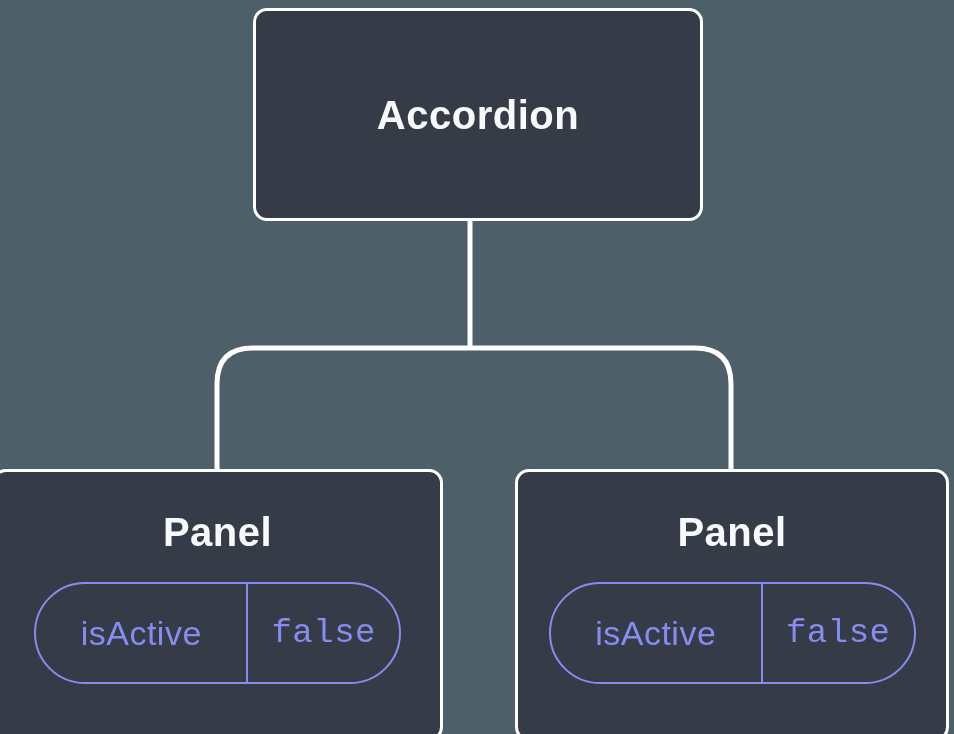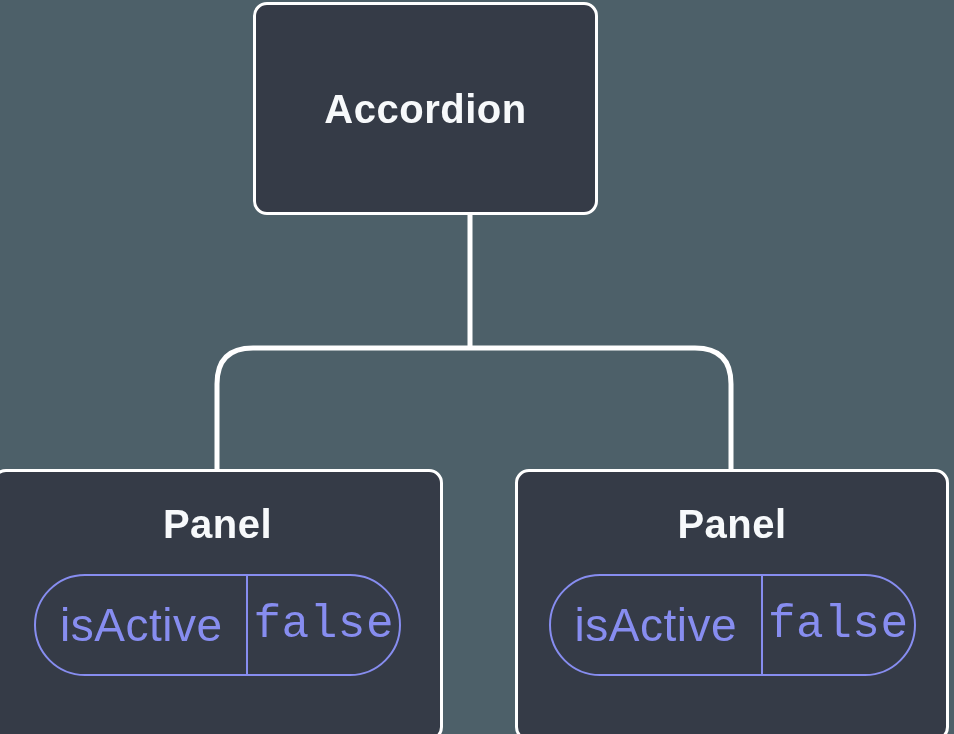--- a/index.html
+++ b/index.html
@@ -21,22 +21,22 @@
   }
   .node {
     position: absolute;
     box-sizing: border-box;
     background: var(--node-fill, #353B47);
     border: 3.5px solid var(--node-border, #FFFFFF);
     border-radius: 14px;
   }
   .node-root {
     left: 253px;
-    top: 2px;
-    width: 345px;
+    top: 8px;
+    width: 450px;
     height: 213px;
     display: flex;
     align-items: center;
     justify-content: center;
   }
   .node-label {
     color: var(--label-color, #F7F9FB);
     font-size: 40px;
     font-weight: 600;
     letter-spacing: 0.5px;
@@ -46,39 +46,39 @@
     top: 469px;
     width: 451px;
     height: 272px;
     display: flex;
     flex-direction: column;
     align-items: center;
   }
   .node-panel.left  { left: -8px; }
   .node-panel.right { left: 515px; width: 434px; }
   .node-panel .node-label {
-    margin-top: 28px;
+    margin-top: 36px;
   }
   .pill {
     box-sizing: border-box;
     margin-top: 26px;
     width: 367px;
     height: 102px;
     border: 2.5px solid var(--accent, #878DF0);
     border-radius: 51px;
     display: flex;
     align-items: stretch;
     overflow: hidden;
   }
   .pill-cell {
     display: flex;
     align-items: center;
     justify-content: center;
     color: var(--accent, #878DF0);
-    font-size: 46px;
+    font-size: 34px;
     font-weight: 400;
     letter-spacing: 0.5px;
   }
   .pill-cell.key   { width: 58.3%; }
   .pill-cell.value {
     width: 41.7%;
     border-left: 2.5px solid var(--accent, #878DF0);
     font-family: Liberation Mono, monospace;
   }
 </style>

